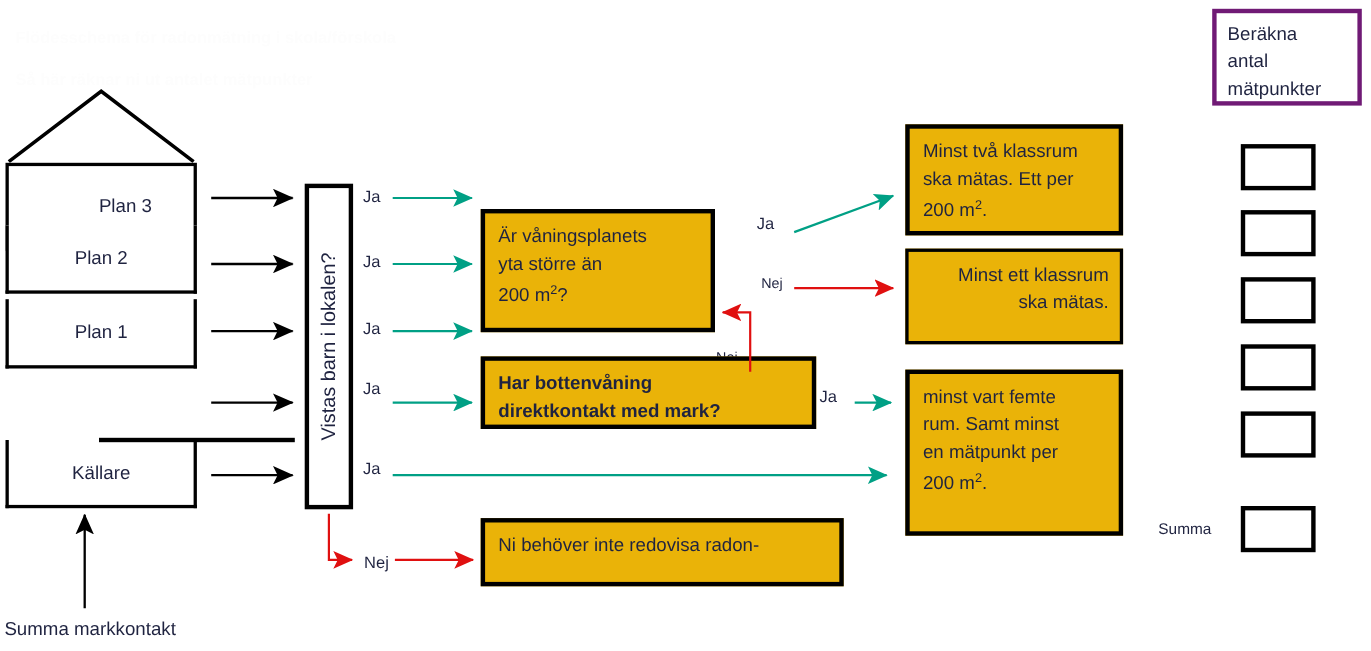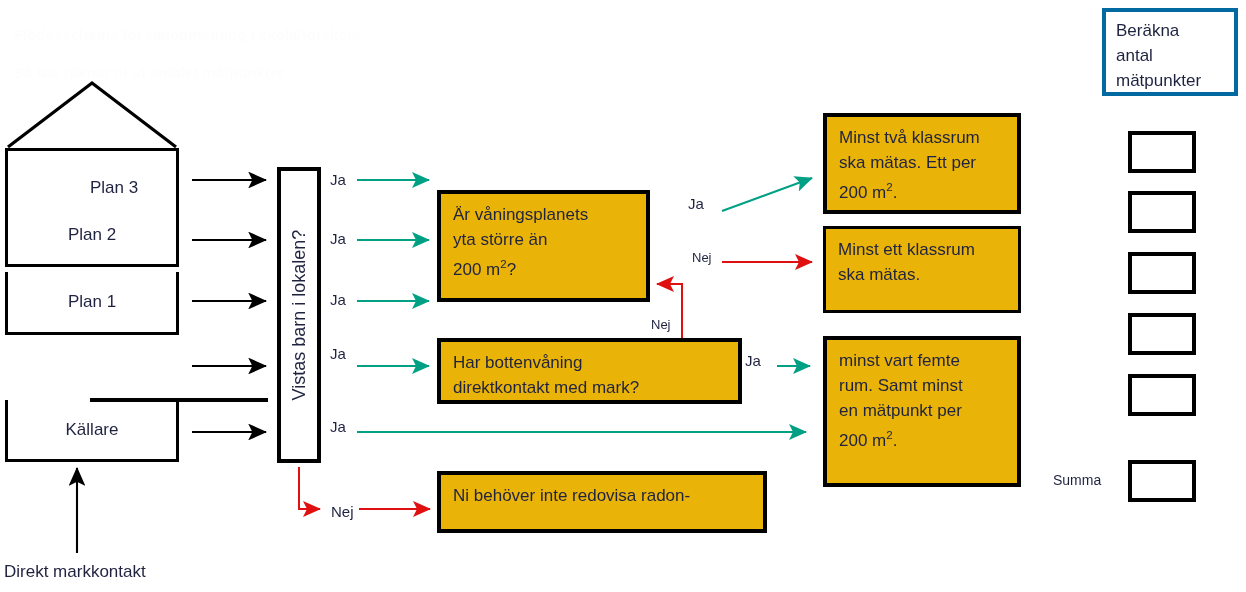--- a/index.html
+++ b/index.html
@@ -50,21 +50,21 @@
   }
 
   
   .box{
     border:4px solid #000; background:#eab308;
     font-size:17px; line-height:25px; color:#1f2340;
     padding:8px 10px 8px 12px;
   }
   .box.thin{ border-width:3px; }
   .calcbox{
-    border:4px solid #0369a1; background:#fff;
+    border:4px solid #701a75; background:#fff;
     font-size:17px; line-height:25px; color:#1f2340;
     padding:6px 10px;
   }
   .emptybox{ border:4px solid #000; background:#fff; }
 
   .lbl{ font-size:15px; color:#1f2340; white-space:nowrap; }
   .lbl.sm{ font-size:13px; }
   .lbl.summa{ font-size:14px; }
 
   svg.ov{ position:absolute; left:0; top:0; width:1246px; height:592px; pointer-events:none; }
@@ -94,21 +94,21 @@
   </div>
   <div class="abs floor" style="left:5px; top:272px; width:174px; height:63px;">
     <span>Plan 1</span>
   </div>
   <div class="abs floor" style="left:5px; top:400px; width:174px; height:62px;">
     <span>Källare</span>
   </div>
 
   <div class="abs ground-line"></div>
 
-  <div class="abs ground-label">Direkt markkontakt</div>
+  <div class="abs ground-label">Summa markkontakt</div>
 
   <div class="abs vbox">
     <span class="vbox-label">Vistas barn i lokalen?</span>
   </div>
 
   <div class="abs lbl" style="left:330px; top:171px;">Ja</div>
   <div class="abs lbl" style="left:330px; top:230px;">Ja</div>
   <div class="abs lbl" style="left:330px; top:291px;">Ja</div>
   <div class="abs lbl" style="left:330px; top:345px;">Ja</div>
   <div class="abs lbl" style="left:330px; top:418px;">Ja</div>
@@ -118,36 +118,36 @@
   <div class="abs lbl sm" style="left:692px; top:250px;">Nej</div>
   <div class="abs lbl sm" style="left:651px; top:317px;">Nej</div>
   <div class="abs lbl" style="left:745px; top:352px;">Ja</div>
 
   <div class="abs box" style="left:437px; top:190px; width:213px; height:112px;">
     <div>Är våningsplanets</div>
     <div>yta större än</div>
     <div>200 m<sup>2</sup>?</div>
   </div>
 
-  <div class="abs box" style="left:437px; top:338px; width:305px; height:66px;">
+  <div class="abs box" style="left:437px; top:324px; width:305px; height:66px;font-weight:bold;">
     <div>Har bottenvåning</div>
     <div>direktkontakt med mark?</div>
   </div>
 
   <div class="abs box" style="left:437px; top:471px; width:330px; height:62px;">
     <div>Ni behöver inte redovisa radon-</div>
   </div>
 
   <div class="abs box" style="left:823px; top:113px; width:198px; height:101px;">
     <div>Minst två klassrum</div>
     <div>ska mätas. Ett per</div>
     <div>200 m<sup>2</sup>.</div>
   </div>
 
-  <div class="abs box thin" style="left:823px; top:226px; width:198px; height:87px;">
+  <div class="abs box thin" style="left:823px; top:226px; width:198px; height:87px;text-align:right;">
     <div>Minst ett klassrum</div>
     <div>ska mätas.</div>
   </div>
 
   <div class="abs box" style="left:823px; top:336px; width:198px; height:151px;">
     <div>minst vart femte</div>
     <div>rum. Samt minst</div>
     <div>en mätpunkt per</div>
     <div>200 m<sup>2</sup>.</div>
   </div>

